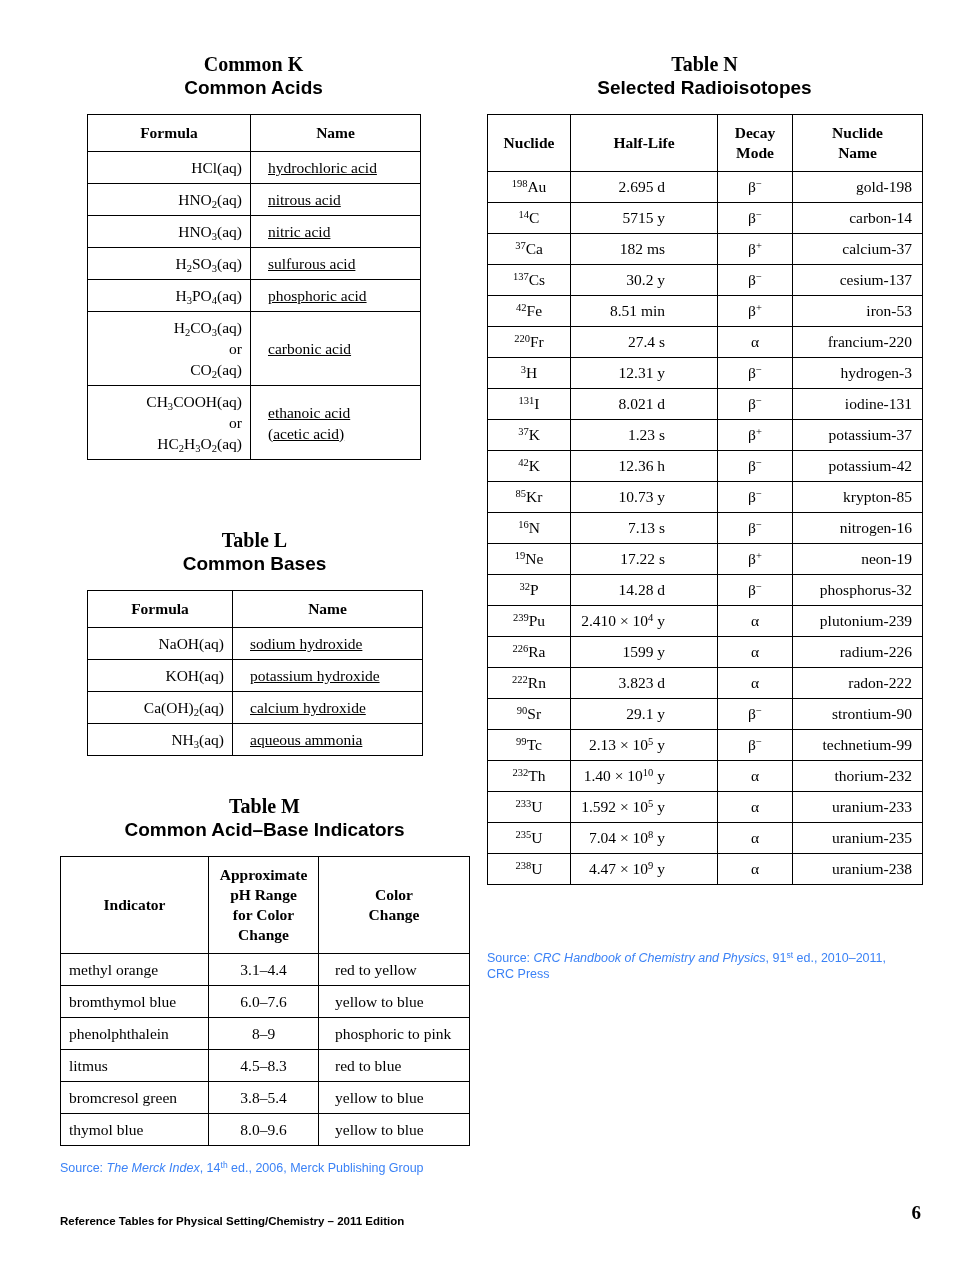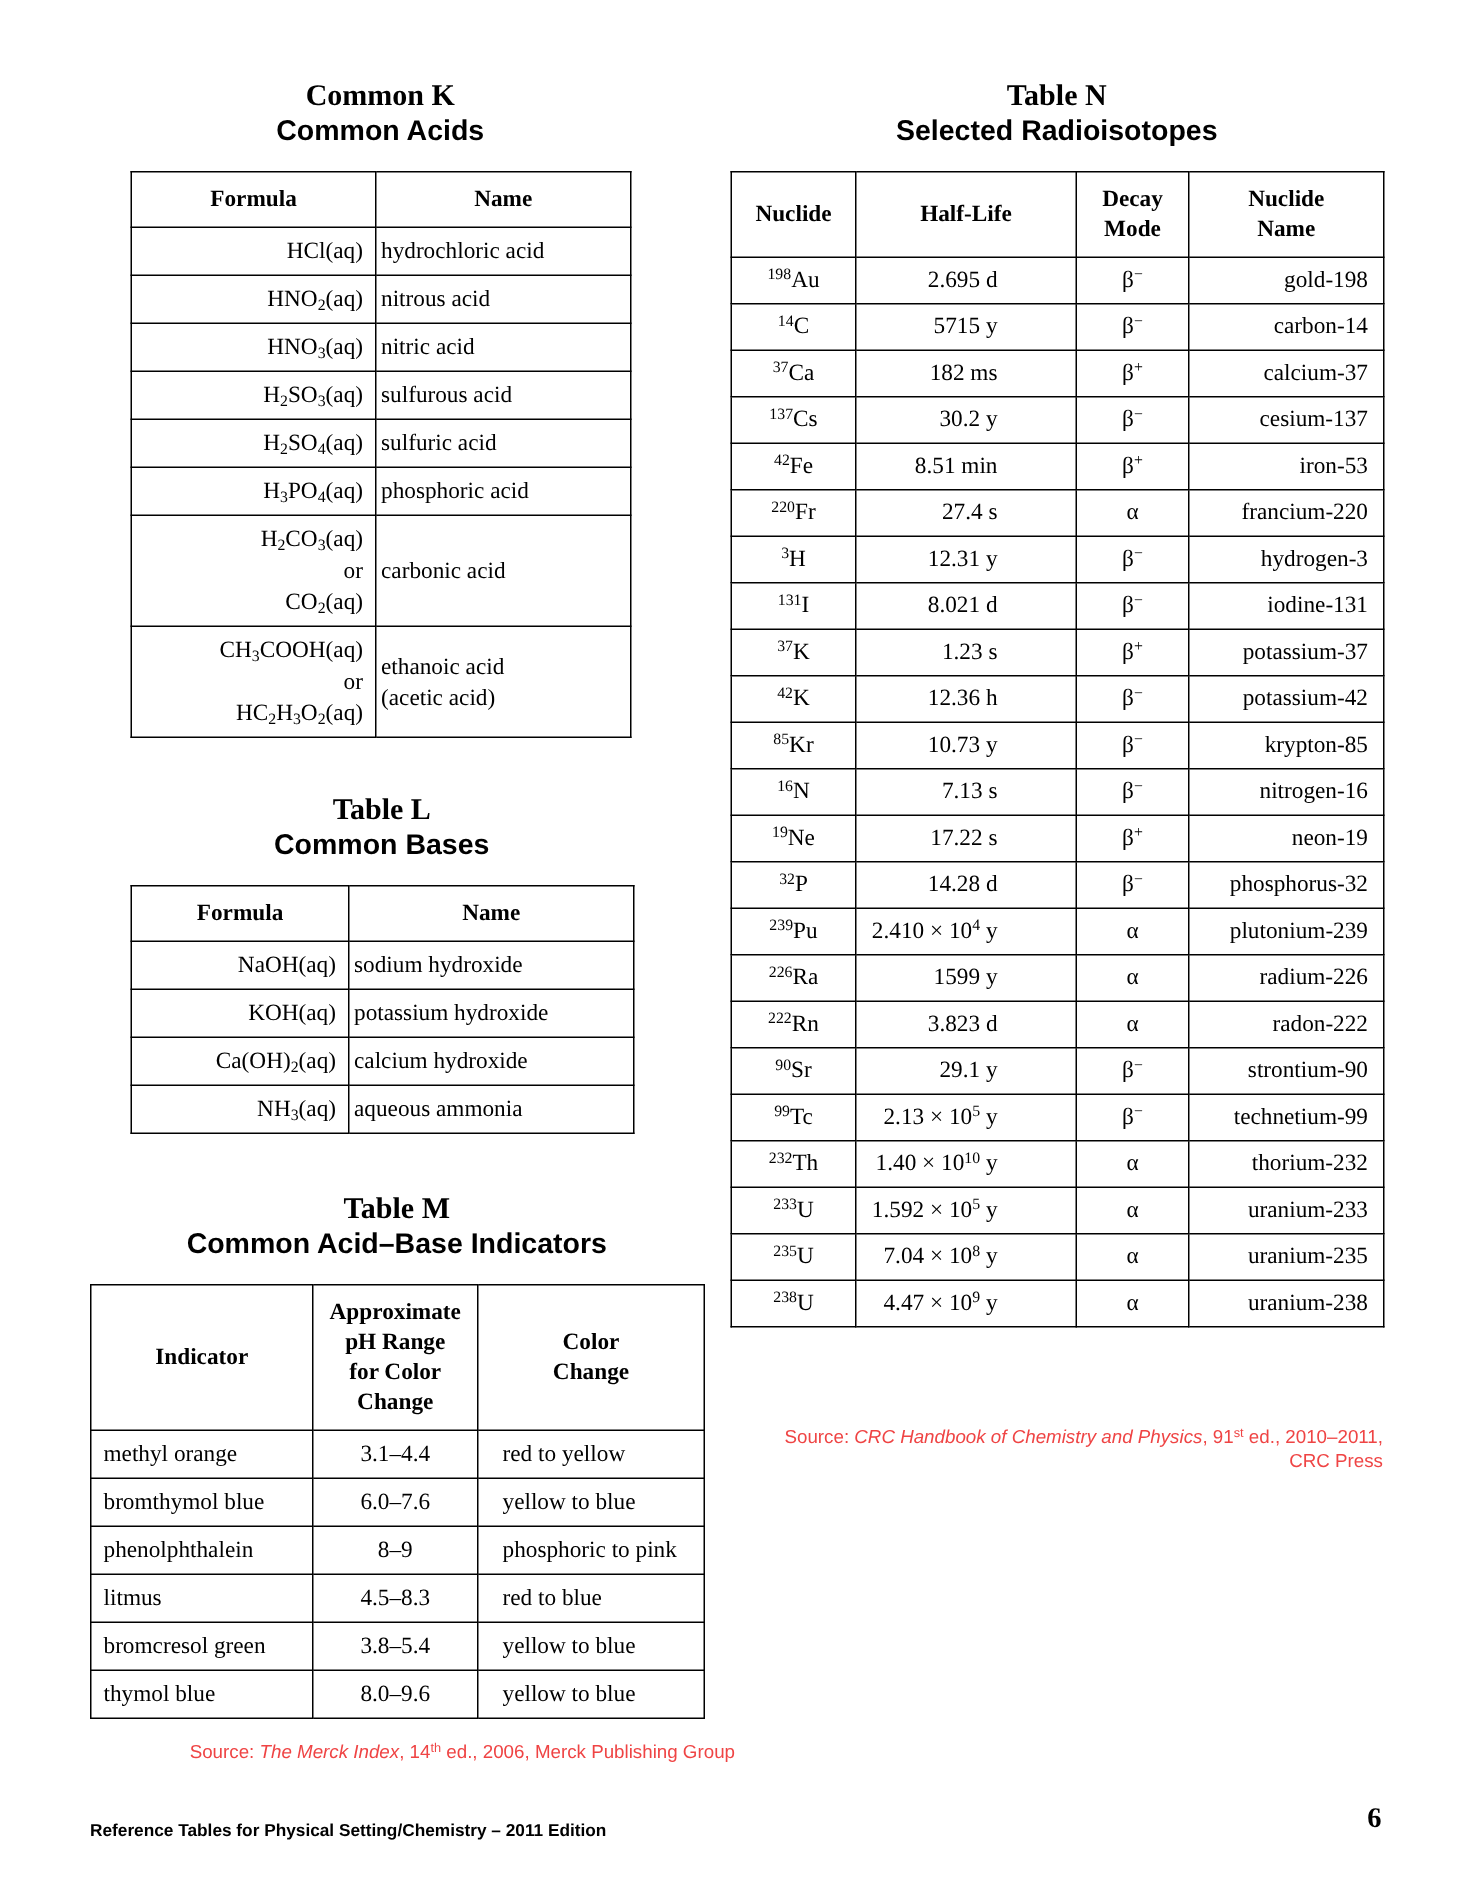--- a/index.html
+++ b/index.html
@@ -49,40 +49,39 @@
   .tbl td {
     padding: 5px 8px;
     line-height: 21px;
   }
   sub, sup { font-size: 68%; line-height: 0; }
   sub { vertical-align: -0.25em; }
   sup { vertical-align: 0.45em; }
 
   
   .tbl-k td:nth-child(1), .tbl-l td:nth-child(1) { padding-left: 10px; text-align: right; }
-  .tbl-k td:nth-child(2), .tbl-l td:nth-child(2) { padding-left: 3px; }
+  .tbl-k td:nth-child(2), .tbl-l td:nth-child(2) { padding-left: 17px; text-decoration: underline; }
 
   
   .tbl-m td:nth-child(1) { padding-left: 8px; }
   .tbl-m td:nth-child(2) { text-align: center; }
   .tbl-m td:nth-child(3) { padding-left: 16px; }
 
   
   .tbl-n td { line-height: 20px; padding-top: 5px; padding-bottom: 5px; }
   .tbl-n td:nth-child(1) { text-align: center; }
   .tbl-n td:nth-child(2) { text-align: right; padding-right: 52px; }
   .tbl-n td:nth-child(3) { text-align: center; }
   .tbl-n td:nth-child(4) { text-align: right; padding-right: 10px; }
 
   .source-note {
     font-family: "Liberation Sans", sans-serif;
     font-size: 12.5px;
     line-height: 16px;
-    color: #ef4444;
-    text-align: right;
+    color: #3b82f6;
   }
   .footer-text {
     font-family: "Liberation Sans", sans-serif;
     font-weight: bold;
     font-size: 11.5px;
     color: #000;
   }
   .page-number {
     font-family: "Liberation Serif", serif;
     font-weight: bold;
@@ -118,24 +117,20 @@
             <td>HNO<sub>2</sub>(aq)</td>
             <td>nitrous acid</td>
           </tr>
           <tr>
             <td>HNO<sub>3</sub>(aq)</td>
             <td>nitric acid</td>
           </tr>
           <tr>
             <td>H<sub>2</sub>SO<sub>3</sub>(aq)</td>
             <td>sulfurous acid</td>
-          </tr>
-          <tr>
-            <td>H<sub>2</sub>SO<sub>4</sub>(aq)</td>
-            <td>sulfuric acid</td>
           </tr>
           <tr>
             <td>H<sub>3</sub>PO<sub>4</sub>(aq)</td>
             <td>phosphoric acid</td>
           </tr>
           <tr>
             <td>H<sub>2</sub>CO<sub>3</sub>(aq)<br> or<br>CO<sub>2</sub>(aq)</td>
             <td>carbonic acid</td>
           </tr>
           <tr>

